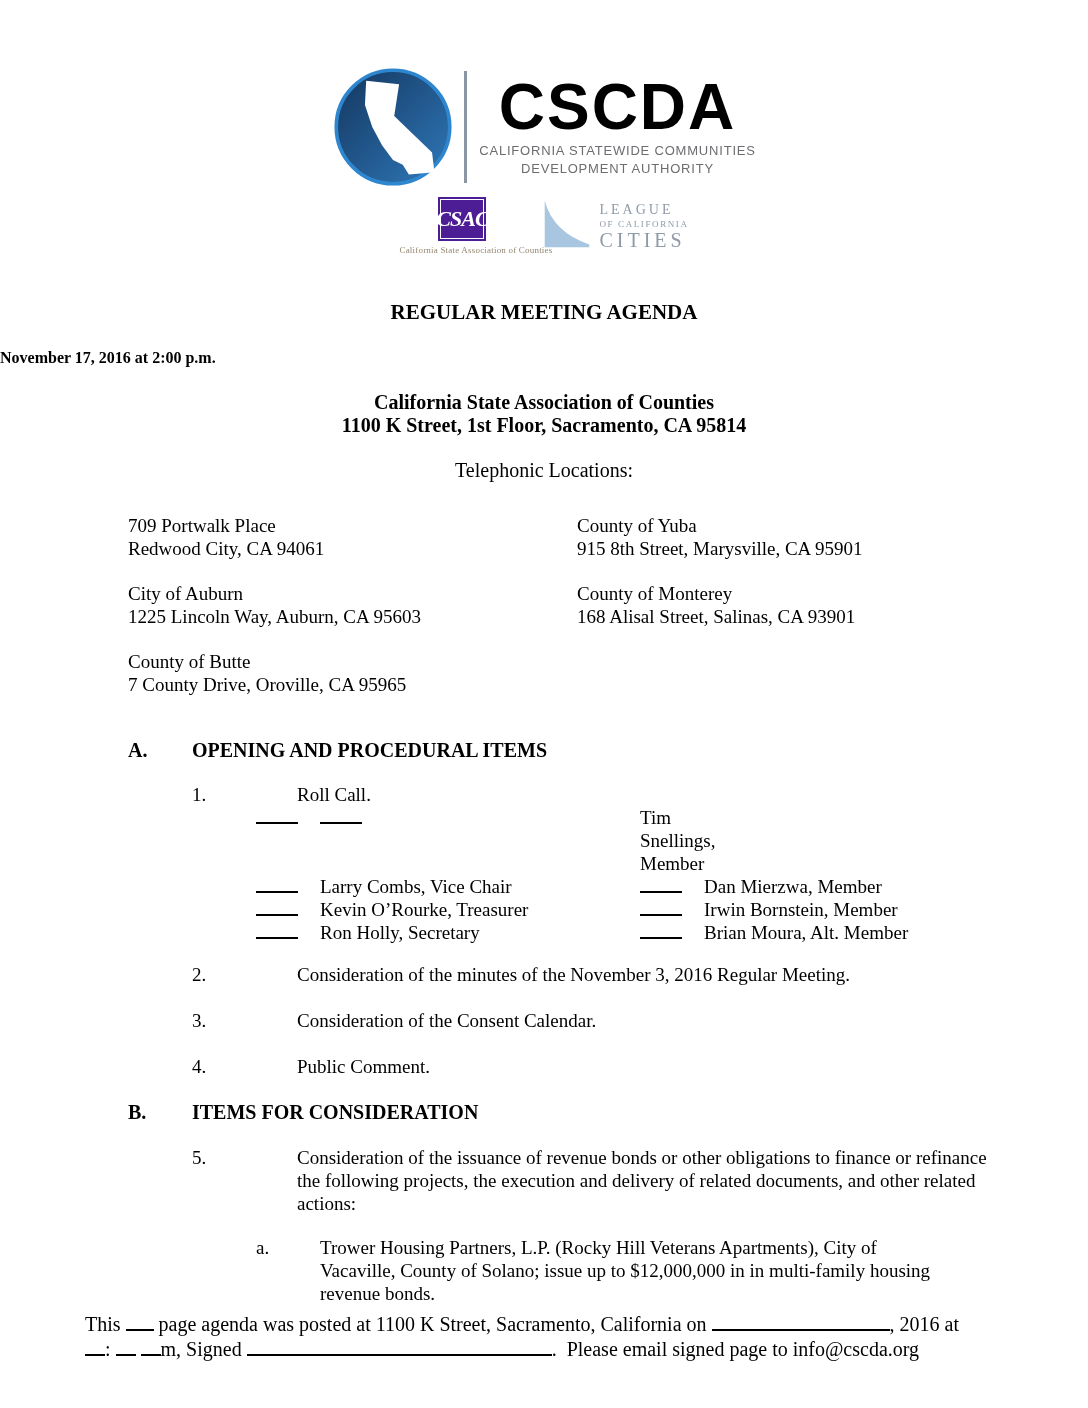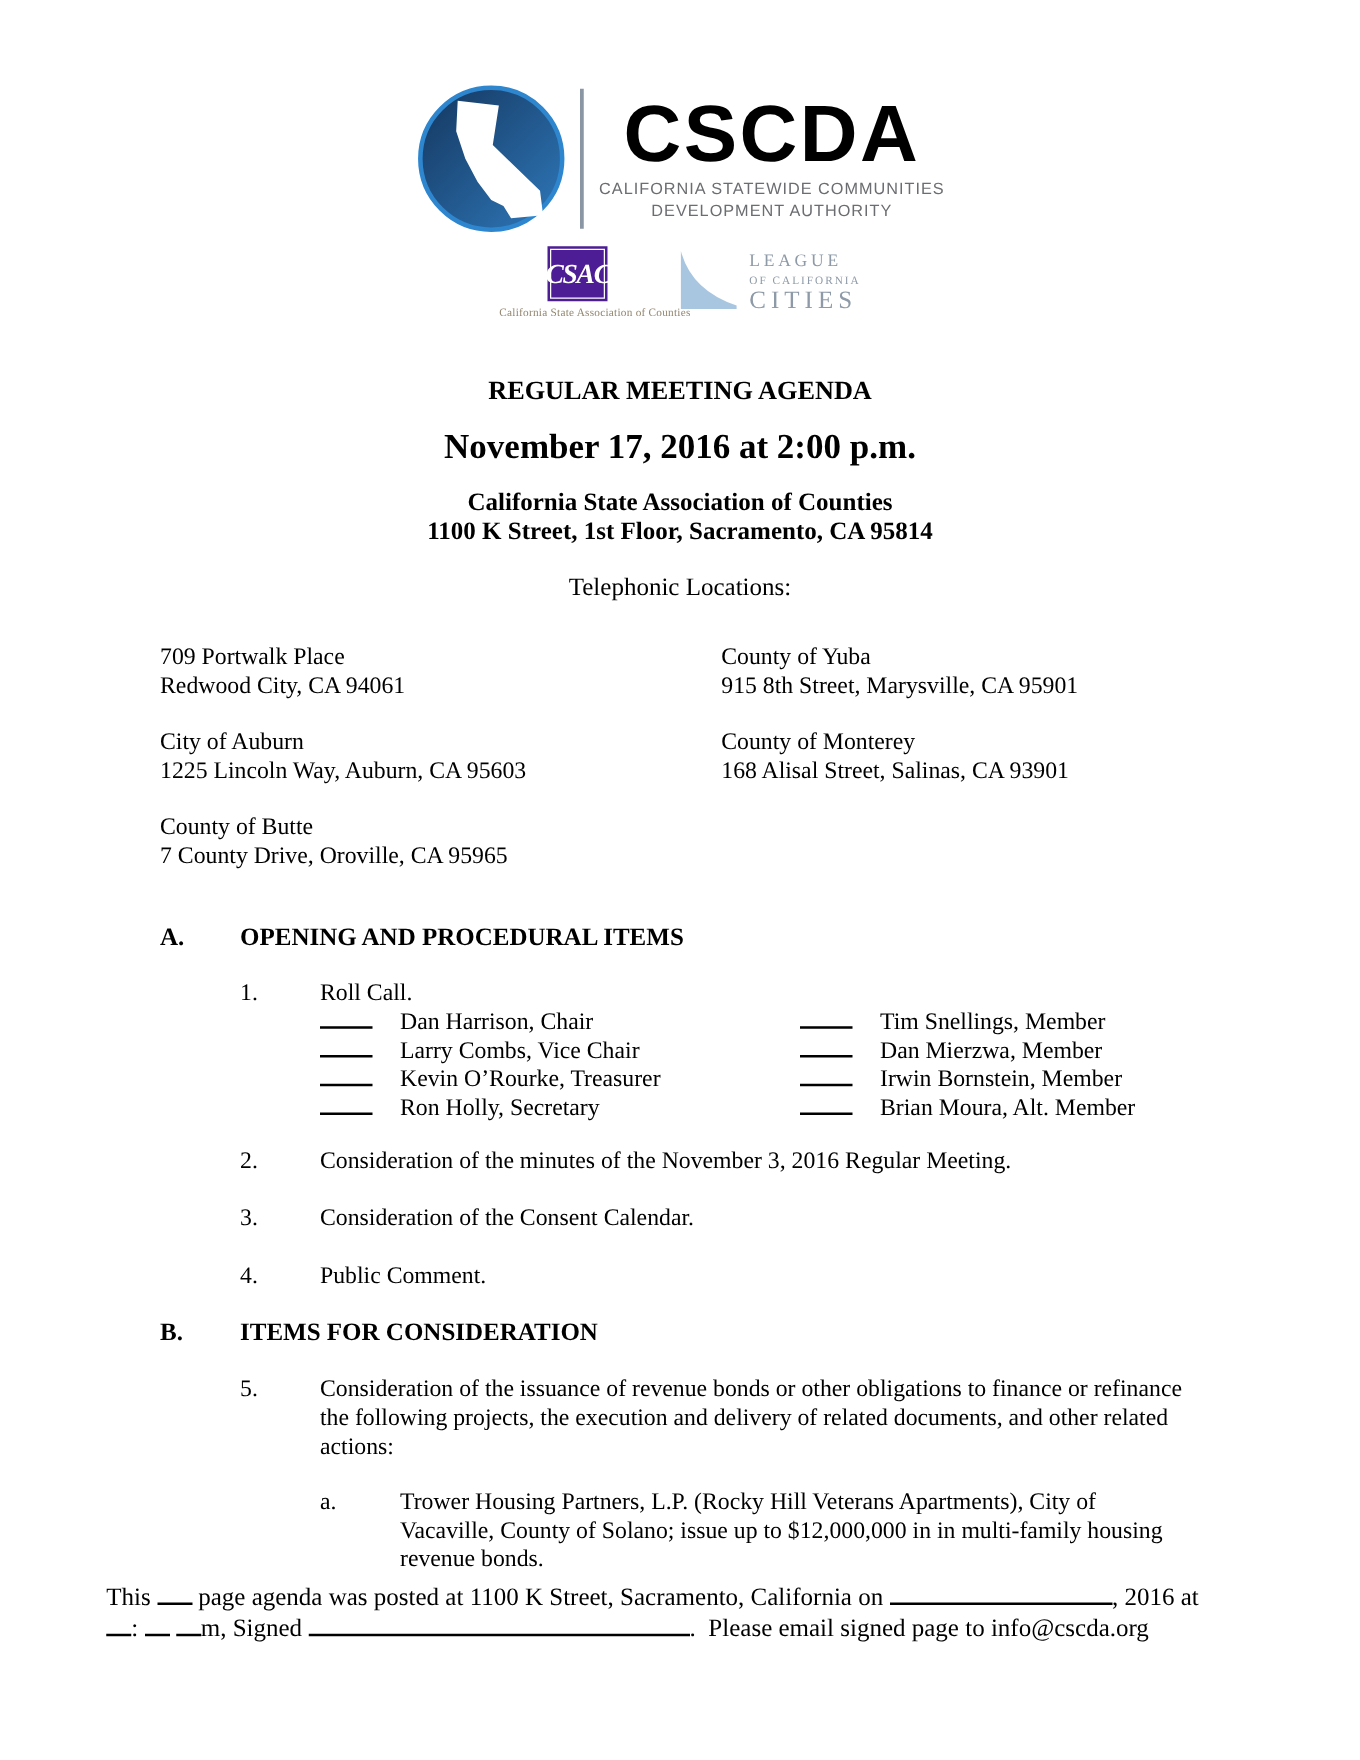--- a/index.html
+++ b/index.html
@@ -46,38 +46,38 @@
   .csac-caption { margin-top:4px; font-size:9px; line-height:10px; color:#93866f; letter-spacing:0.2px; white-space:nowrap; }
 
   .league-block { display:flex; align-items:flex-start; gap:6px; }
   .league-text { padding-top:4px; color:#8e9aa7; font-family:"Liberation Serif",serif; }
   .league-l1 { font-size:14px; line-height:18px; letter-spacing:3px; }
   .league-l2 { font-size:9px;  line-height:11px; letter-spacing:1.6px; }
   .league-l3 { font-size:20px; line-height:20px; letter-spacing:4px; }
 
   
   .doc-title   { margin-top:46px; text-align:center; font-weight:bold; font-size:21px; }
-  .doc-date    { margin-top:22px; text-align:center; font-weight:bold; font-size:28px; }
+  .doc-date    { margin-top:22px; font-weight:bold; font-size:16px; }
   .doc-venue   { margin-top:22px; text-align:center; font-weight:bold; font-size:20px; }
   .doc-tel     { margin-top:22px; text-align:center; font-size:20px; }
 
   
   .addr-rows { margin-top:32px; }
   .addr-row  { display:grid; grid-template-columns:449px 1fr; padding-left:128px; margin-bottom:22px; }
   .addr-row:last-child { margin-bottom:0; }
 
   
   .section-head { display:flex; padding-left:128px; font-weight:bold; font-size:20px; }
   .sec-letter { width:64px; flex:0 0 auto; }
   .head-a { margin-top:43px; }
   .head-b { margin-top:23px; }
 
   .item { display:flex; padding-left:192px; }
   .item-num { width:64px; flex:0 0 auto; }
-  .item-text { max-width:690px; }
+  .item-text { max-width:690px;margin-left:41px; }
   .item-1 { margin-top:21px; }
   .item-2 { margin-top:19px; }
   .item-3 { margin-top:23px; }
   .item-4 { margin-top:23px; }
   .item-5 { margin-top:22px; }
 
   .subitem { display:flex; padding-left:256px; margin-top:21px; }
   .sub-letter { width:64px; flex:0 0 auto; }
   .sub-text { max-width:635px; }
 
@@ -187,21 +187,20 @@
   </div>
 
   <div class="item item-1">
     <span class="item-num">1.</span>
     <span class="item-text">Roll Call.</span>
   </div>
 
   <div class="rollcall">
     <div class="roll-row">
       <span><span class="blank roll"></span></span>
-      <span>Dan Harrison, Chair</span>
       <span><span class="blank roll"></span></span>
       <span>Tim Snellings, Member</span>
     </div>
     <div class="roll-row">
       <span><span class="blank roll"></span></span>
       <span>Larry Combs, Vice Chair</span>
       <span><span class="blank roll"></span></span>
       <span>Dan Mierzwa, Member</span>
     </div>
     <div class="roll-row">

